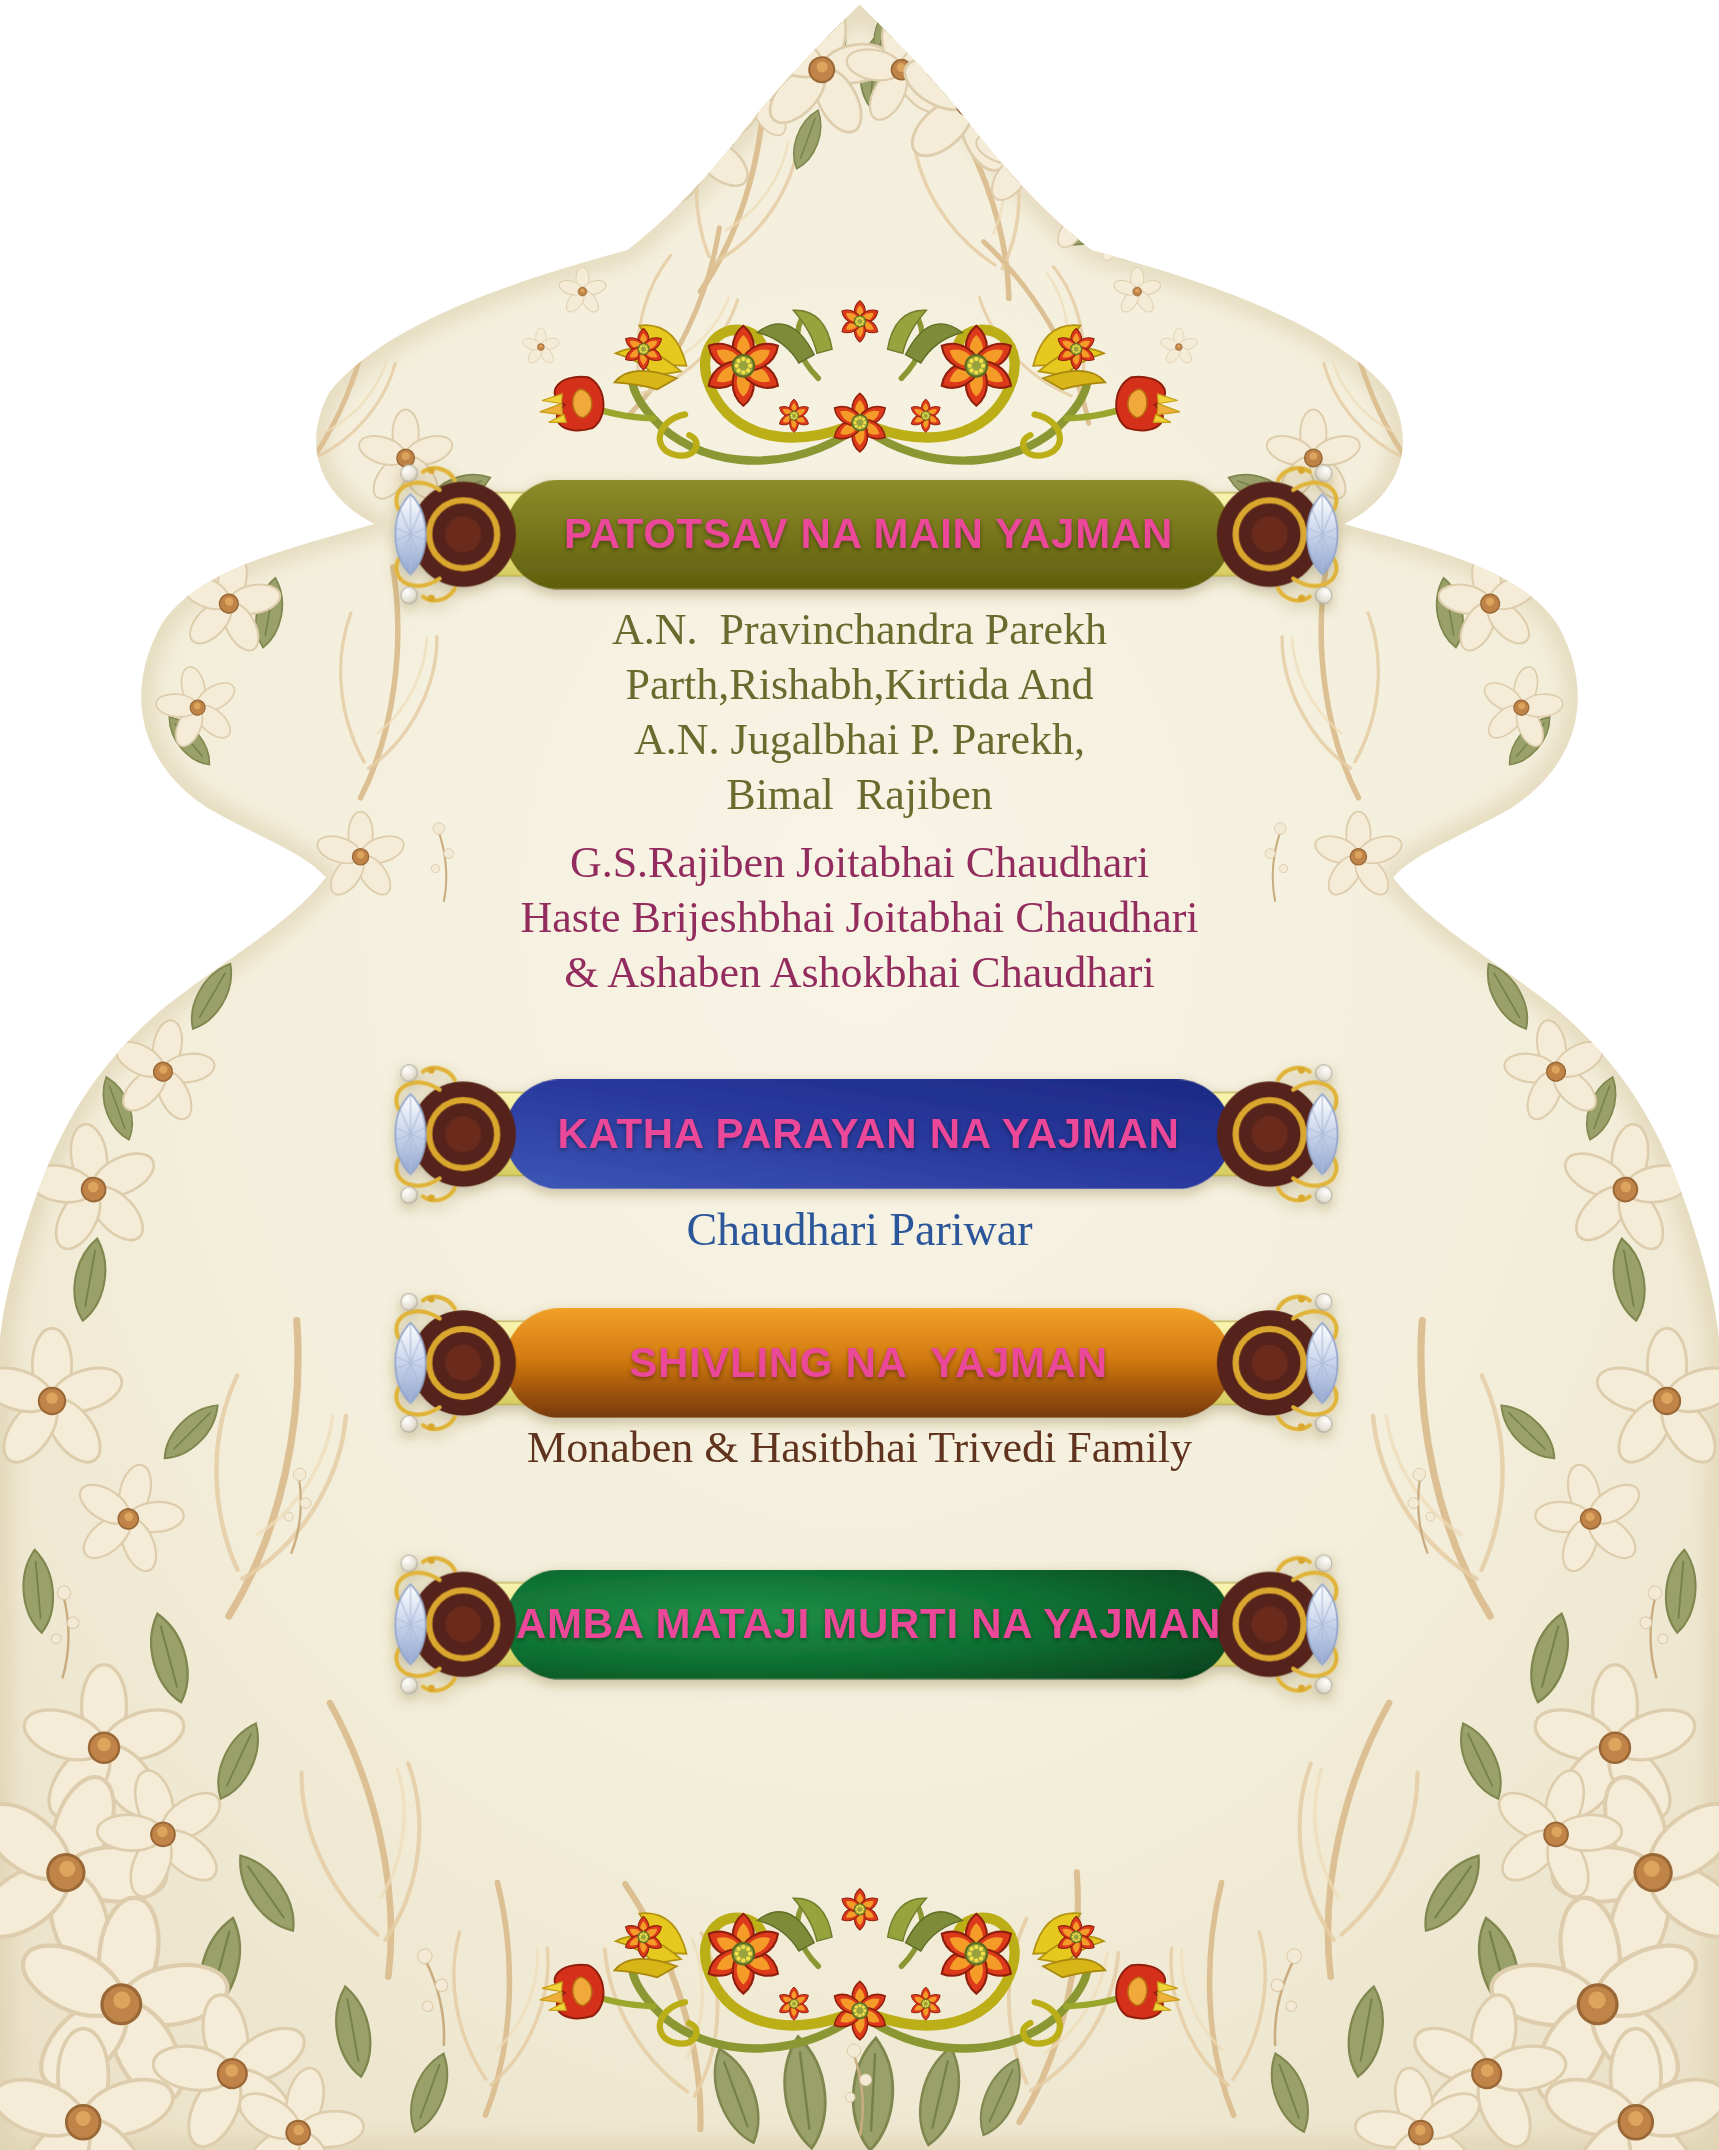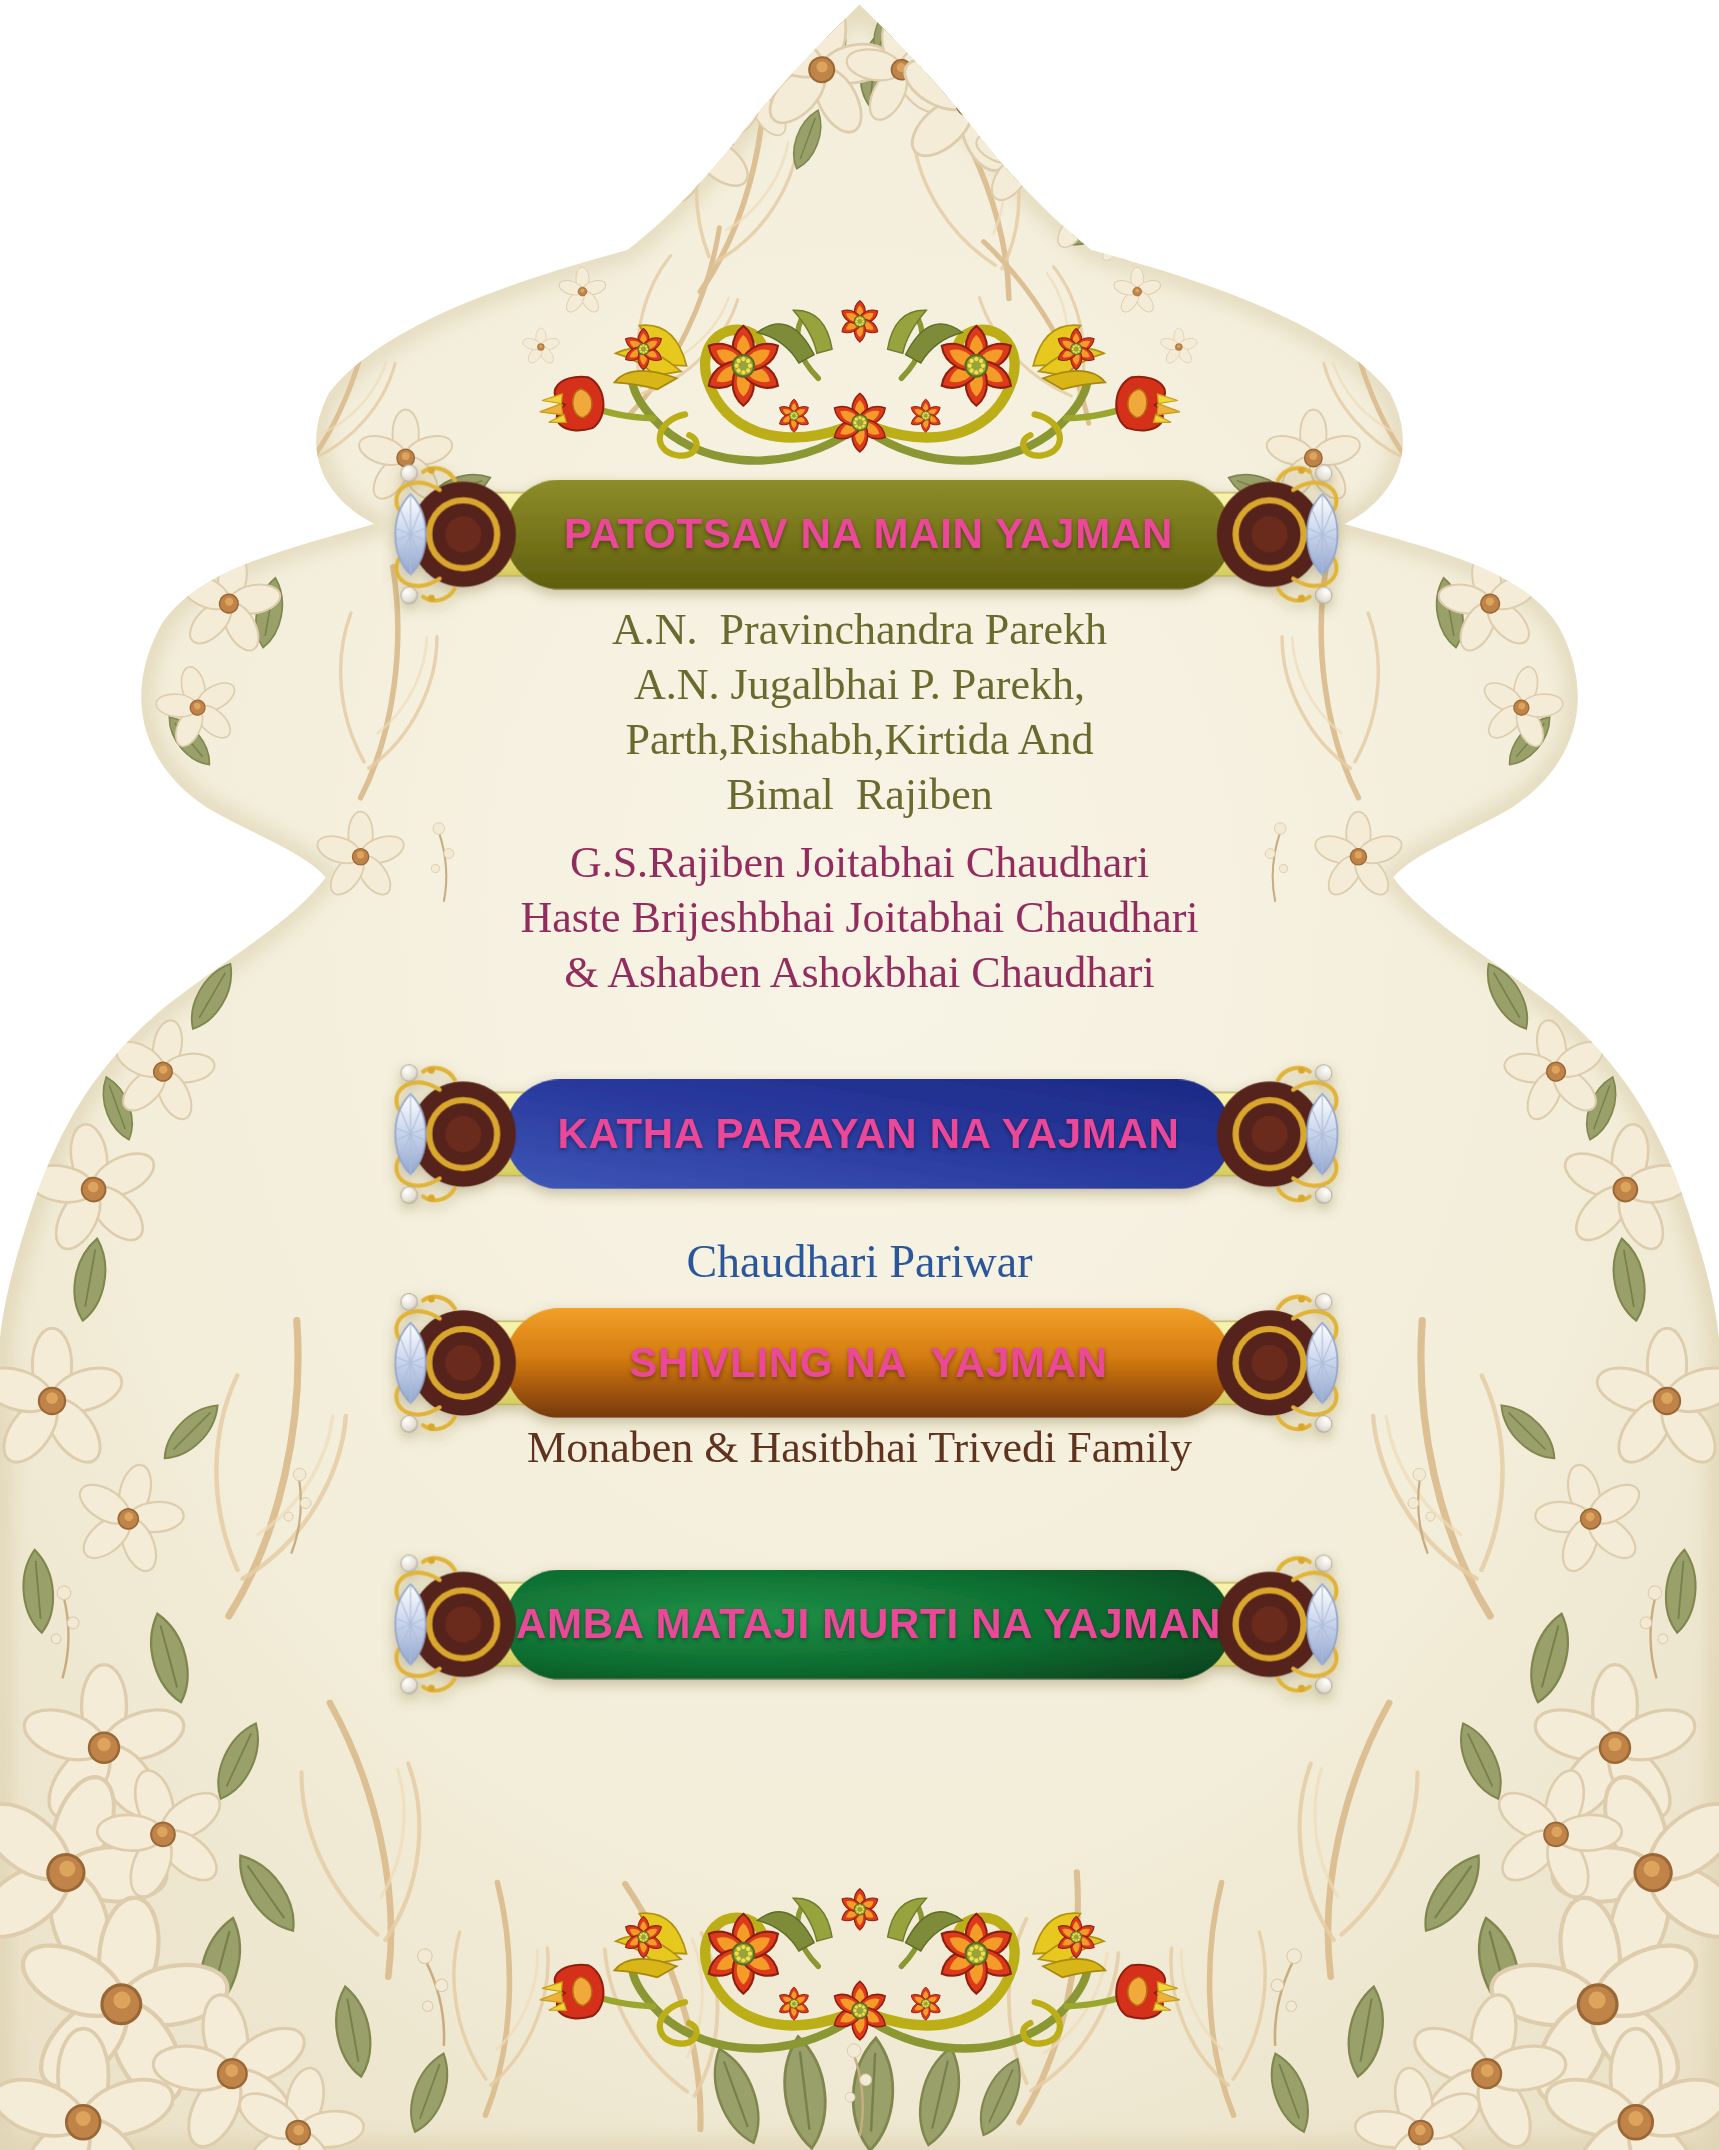--- a/index.html
+++ b/index.html
@@ -9,21 +9,21 @@
     position:absolute;left:505px;width:727px;height:110px;
     display:flex;align-items:center;justify-content:center;
     font-family:"Liberation Sans",sans-serif;font-weight:700;font-size:42px;
     color:#ec4899;letter-spacing:0.7px;white-space:pre;
     text-shadow:0 2.1px 4.2px rgba(0,0,0,0.38);
   }
   .nameBlock{position:absolute;left:0;width:1719px;text-align:center;font-family:"Liberation Serif",serif;}
   .nline{white-space:pre;line-height:55px;font-size:44px;}
   .parekh{color:#6b6a2e;}
   .chaudhari{color:#932c5e;}
-  .pariwar{color:#2b5699;margin-top:32px;}
+  .pariwar{color:#2b5699;}
   .pariwar .nline{font-size:46px;}
   .monaben{color:#60331f;}
   .dave{color:#1a5c35;}
   .dave .nline{font-size:47px;line-height:57px;}
 </style>
 </head>
 <body>
 
 <div class="stage">
 
@@ -334,22 +334,22 @@
   </g>
 </svg>
 
 <div class="bLabel" style="top:479px">PATOTSAV NA MAIN YAJMAN</div>
 <div class="bLabel" style="top:1079px">KATHA PARAYAN NA YAJMAN</div>
 <div class="bLabel" style="top:1308px">SHIVLING NA  YAJMAN</div>
 <div class="bLabel" style="top:1569px">AMBA MATAJI MURTI NA YAJMAN</div>
 
 <div class="nameBlock parekh" style="top:602px">
   <div class="nline">A.N.  Pravinchandra Parekh</div>
+  <div class="nline">Parth,Rishabh,Kirtida And</div>
   <div class="nline">A.N. Jugalbhai P. Parekh,</div>
-  <div class="nline">Parth,Rishabh,Kirtida And</div>
   <div class="nline">Bimal  Rajiben</div>
 </div>
 
 <div class="nameBlock chaudhari" style="top:835px">
   <div class="nline">G.S.Rajiben Joitabhai Chaudhari</div>
   <div class="nline">Haste Brijeshbhai Joitabhai Chaudhari</div>
   <div class="nline">&amp; Ashaben Ashokbhai Chaudhari</div>
 </div>
 
 <div class="nameBlock pariwar" style="top:1202px">

